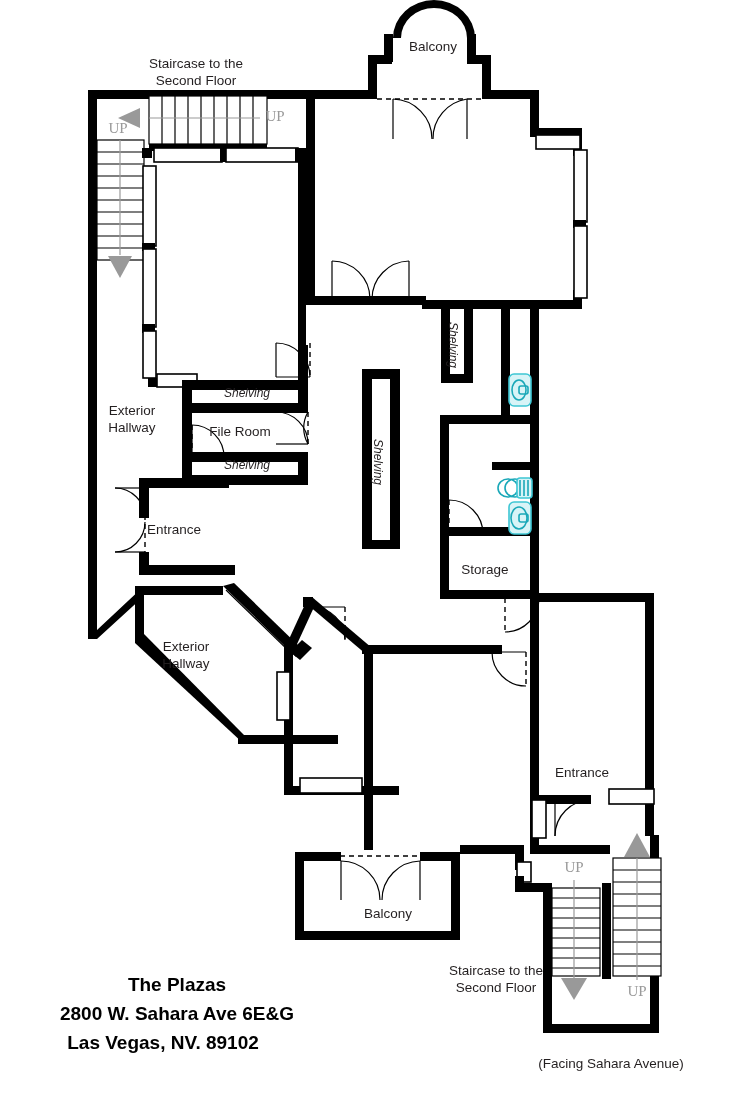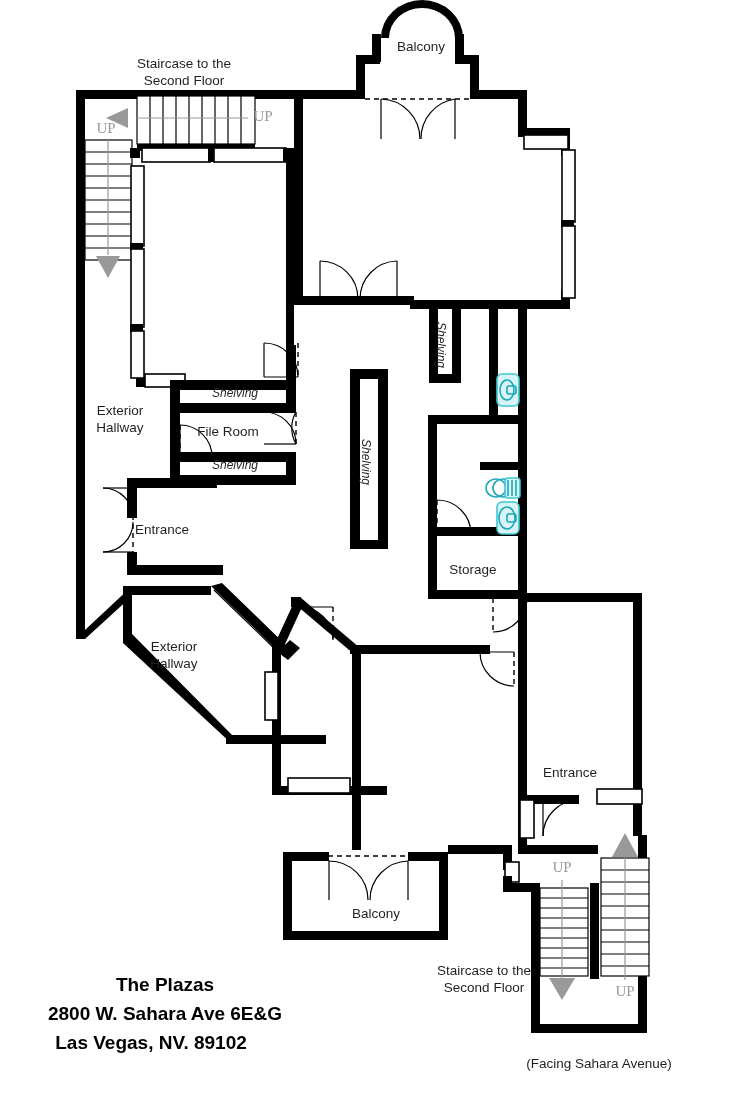--- a/index.html
+++ b/index.html
@@ -9,21 +9,21 @@
   }
   body {
     width: 738px;
     height: 1098px;
     position: relative;
     font-family: "Liberation Sans", sans-serif;
     overflow: hidden;
   }
   #floorplan-root {
     position: absolute;
-    left: 0; top: 0;
+    left: 12px; top: 0;
     width: 616px;
     height: 1098px;
   }
   svg.plan {
     display: block;
     width: 738px;
     height: 1098px;
   }
   .wall {
     fill: #000000;

